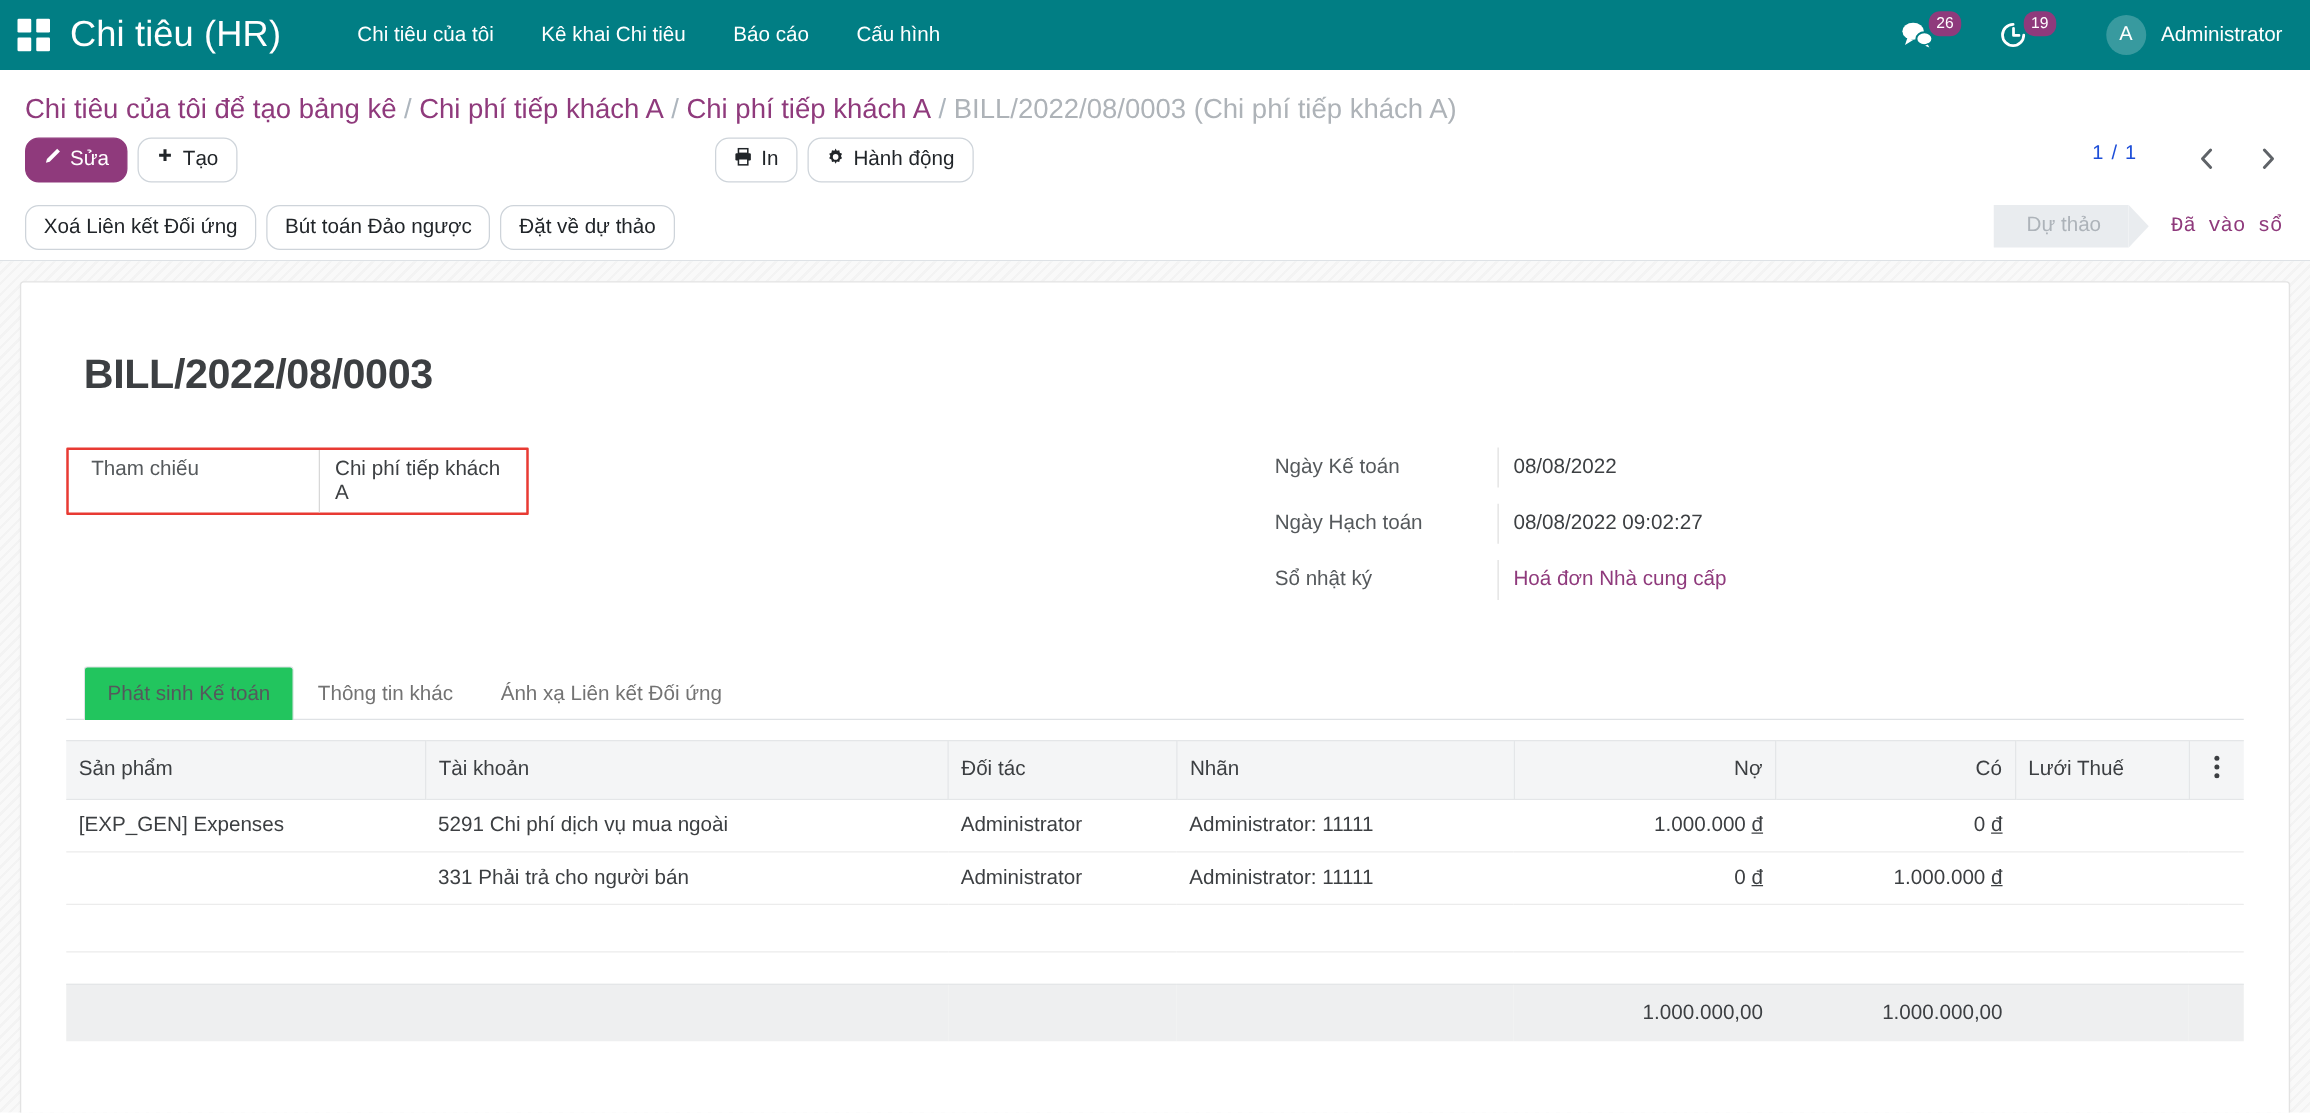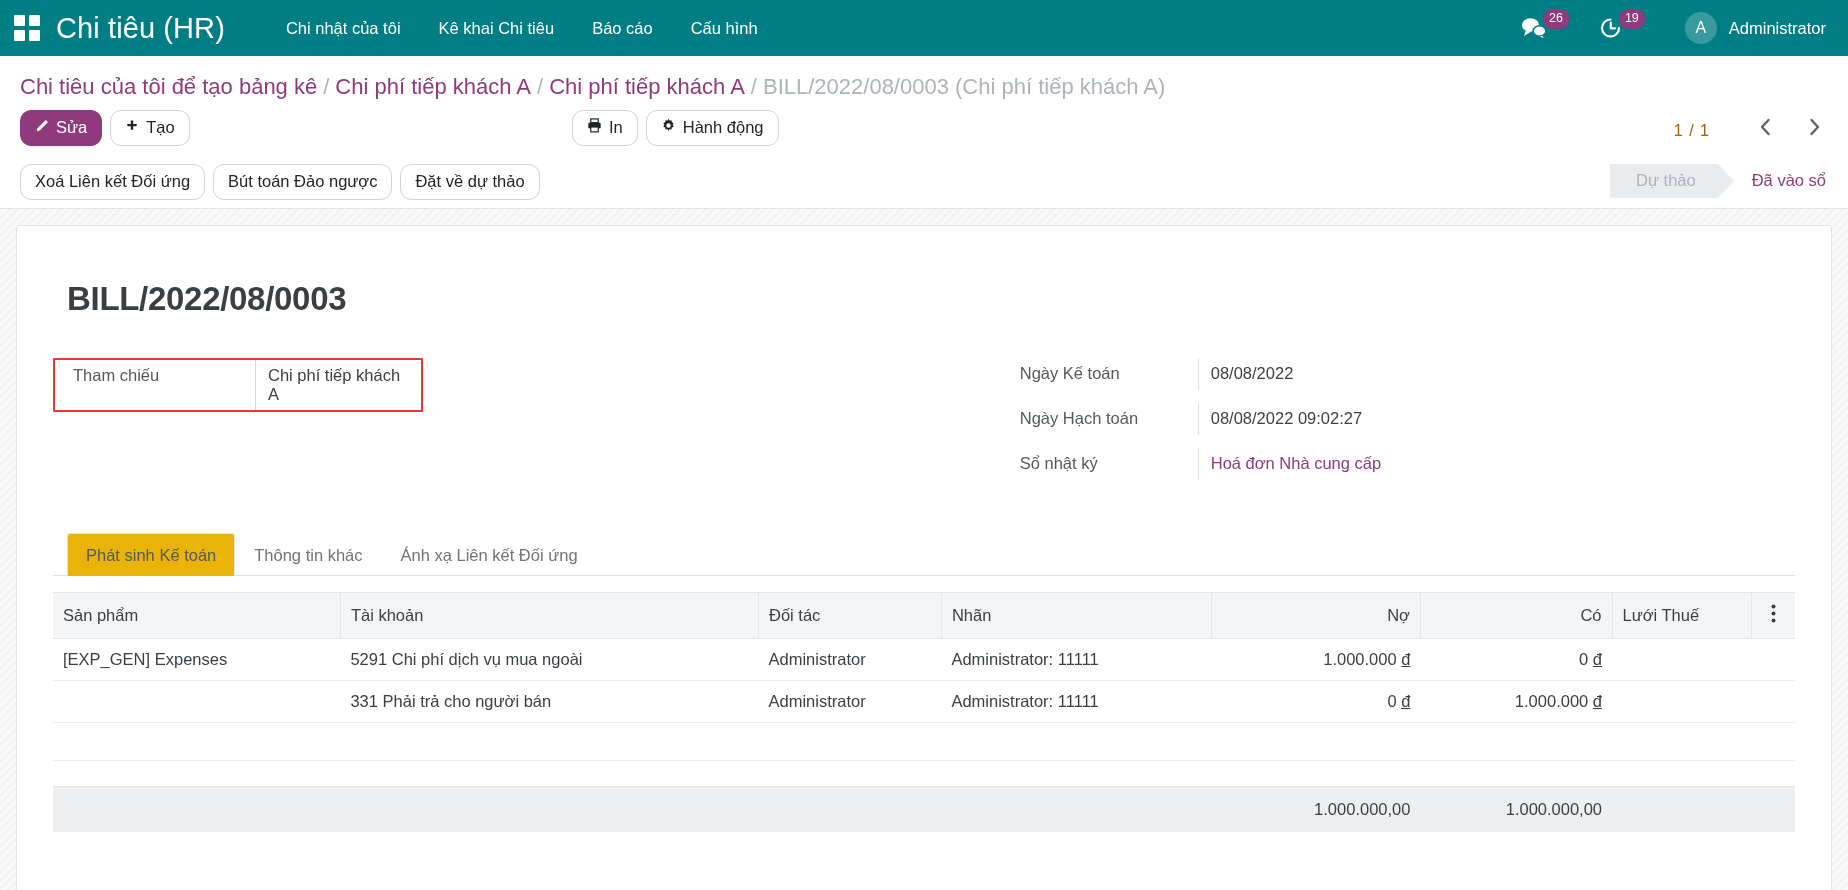--- a/index.html
+++ b/index.html
@@ -134,23 +134,23 @@
     position: absolute;
     left: 572px;
     top: 6px;
     display: flex;
   }
   .pager {
     position: absolute;
     right: 20px;
     top: 10px;
     display: flex;
-    align-items: flex-end;
+    align-items: flex-start;
     gap: 24px;
-    color: #a16207;
+    color: #1d4ed8;
     font-size: 16px;
   }
   .pager-value { letter-spacing: 1px; padding-right: 18px; cursor: pointer; }
   .pager-arrow {
     width: 26px; height: 26px;
     display: flex; align-items: center; justify-content: center;
     cursor: pointer;
     color: #5f6368;
   }
 
@@ -174,21 +174,21 @@
     display: flex;
     align-items: center;
     font-size: 16.5px;
     padding: 0 22px 0 34px;
     position: relative;
     background: #e9ecef;
     color: #adb3b9;
     white-space: nowrap;
   }
   .st-item:first-child { padding-left: 26px; }
-  .st-item.active { background: #ffffff; color: #8f3a7c; font-weight: 400; }
+  .st-item.active { background: #ffffff; color: #8f3a7c; font-weight: 400; font-family: Liberation Mono, monospace; }
   .st-item + .st-item::before {
     content: "";
     position: absolute;
     left: 0; top: 0;
     border-style: solid;
     border-width: 17px 0 17px 16px;
     border-color: transparent transparent transparent #e9ecef;
     z-index: 2;
   }
   .st-item.active::after {
@@ -270,21 +270,21 @@
     padding: 12px 18px 11px;
     cursor: pointer;
     border: 1px solid transparent;
     border-bottom: none;
     margin-bottom: -1px;
     white-space: nowrap;
     border-radius: 3px 3px 0 0;
   }
   .tab.active {
     color: #55595c;
-    background: #eab308;
+    background: #22c55e;
     border-color: #dfe2e5;
     border-bottom-color: #ffffff;
   }
 
   
   table.lines {
     width: 100%;
     border-collapse: collapse;
     font-size: 16.5px;
     margin-top: 16px;
@@ -339,21 +339,21 @@
 
 <div class="navbar">
   <div class="apps-grid">
     <i></i>
     <i></i>
     <i></i>
     <i></i>
   </div>
   <div class="brand">Chi tiêu (HR)</div>
 
-  <div class="menu-item">Chi nhật của tôi</div>
+  <div class="menu-item">Chi tiêu của tôi</div>
   <div class="menu-item">Kê khai Chi tiêu</div>
   <div class="menu-item">Báo cáo</div>
   <div class="menu-item">Cấu hình</div>
 
   <div class="nav-spacer"></div>
 
   <div class="sys-icon">
     <svg width="26" height="22" viewBox="0 0 26 22">
       <ellipse cx="9.5" cy="8" rx="8.6" ry="6.8" fill="#ffffff"></ellipse>
       <path d="M5 13 L3 19 L9.5 15 Z" fill="#ffffff"></path>

